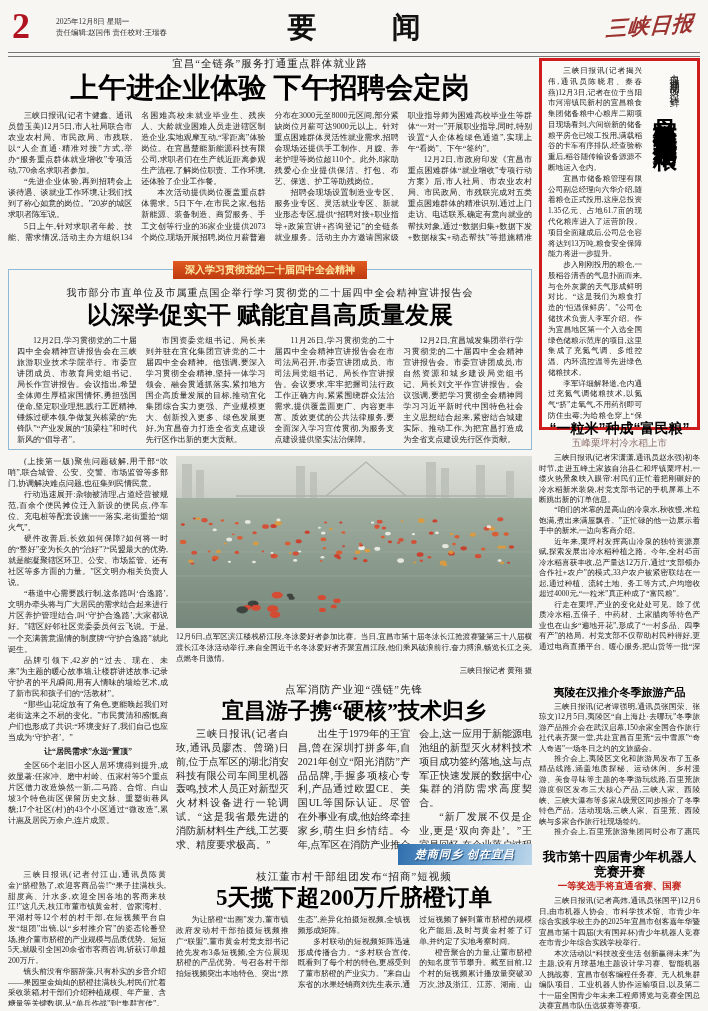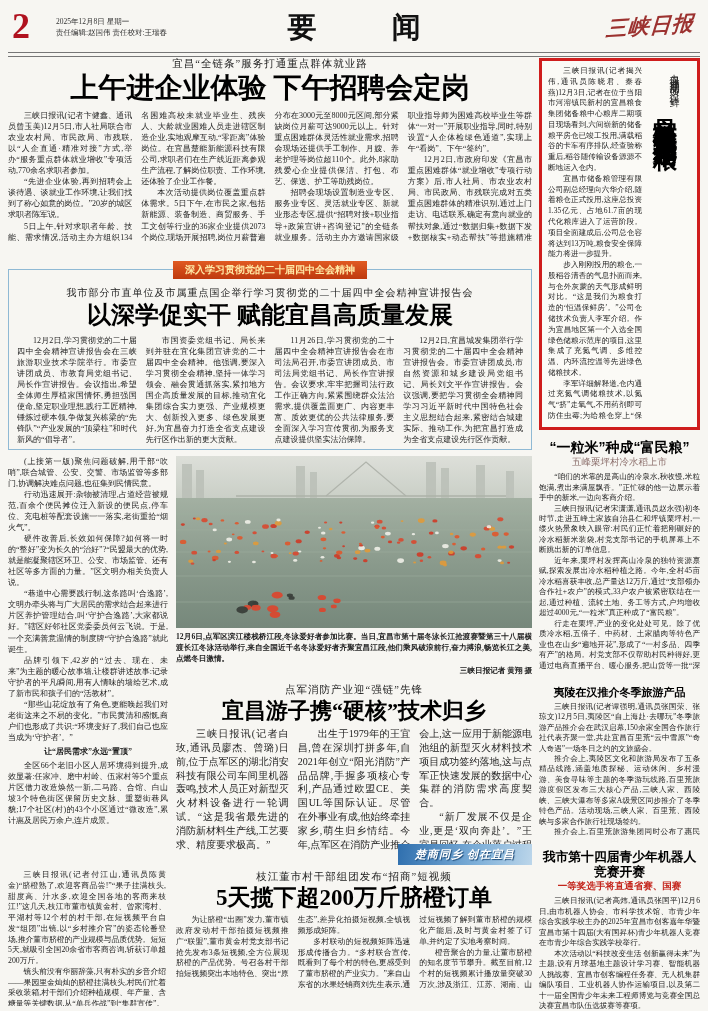--- a/index.html
+++ b/index.html
@@ -42,35 +42,35 @@
   #art-plenary .kicker{font-size:10px;margin-top:2px;}
   #art-plenary .headline{font-size:24px;margin:2px 0 5px;}
   #art-plenary .art-body{column-count:4;column-gap:9px;font-size:8px;height:118px;}
   
   #art-cont{position:absolute;left:8px;top:456px;width:160px;height:404px;}
   #art-cont .art-body{font-size:8px;height:100%;}
   .mid-subhead{text-align:center;font-weight:bold;text-indent:0 !important;margin:3px 0 !important;}
   
   #photo-block{position:absolute;left:176px;top:456px;width:356px;}
   #photo-block svg{display:block;width:356px;height:172px;background:#cfd3cc;}
-  .caption{margin-top:3px;font-size:7.6px;line-height:1.45;text-align:justify;color:#222;font-weight:bold;}
+  .caption{margin-top:3px;font-size:7.6px;line-height:1.45;text-align:justify;color:#222;}
   .credit{float:right;color:#222;margin-top:12px;}
   
   #art-fire{position:absolute;left:176px;top:683px;width:356px;height:182px;}
   #art-fire .kicker{font-size:10.5px;}
   #art-fire .headline{font-size:22px;margin:1px 0 4px;}
   #art-fire .art-body{position:relative;column-count:3;column-gap:9px;font-size:10px;height:136px;}
   .banner{position:absolute;right:0;bottom:0;width:134px;height:21px;
           background:linear-gradient(100deg,#2f6fae,#7fb0d9 60%,#bcd6ea);
           color:#fff;font-weight:bold;font-style:italic;font-size:11px;line-height:21px;
           text-align:center;font-family:"Liberation Sans",sans-serif;letter-spacing:1px;
           text-shadow:1px 1px 1px #1d4a78;}
   
   .r-art{position:absolute;left:539px;width:161px;}
-  #art-rice{top:439px;height:244px;}
+  #art-rice{top:420px;height:244px;}
   #art-rice .headline{font-size:14px;font-family:"Liberation Sans","DejaVu Sans",sans-serif;}
   #art-rice .subhead{text-align:center;font-size:9.5px;color:#8c6f6c;margin:1px 0 3px;}
   #art-yiling{top:686px;height:160px;}
   #art-yiling .headline{font-size:11px;font-family:"Liberation Sans","DejaVu Sans",sans-serif;margin-bottom:3px;}
   #art-robot{top:850px;height:155px;}
   #art-robot .headline{font-size:12.8px;font-family:"Liberation Sans","DejaVu Sans",sans-serif;}
   #art-robot .subhead{text-align:center;font-size:9.5px;color:#c4261d;font-weight:bold;margin:1px 0 3px;}
   .r-art .art-body{font-size:7.6px;height:calc(100% - 24px);}
   #art-rice .art-body{height:198px;}
   
@@ -331,22 +331,22 @@
       <p>今年4月,随着消防产品及系统项目正式签约落地,六个月内实现竣工投产。目前,企业已承接多家国内外知名市场的新型电池、传统电力企业订单,产品覆盖新能源汽车、数据中心、储能系统、建筑电力消防等多领域。</p>
 
     </div>
     <div class="banner">楚商同乡 创在宜昌</div>
   </div>
 
   <div id="art-rice" class="r-art">
     <div class="headline">“一粒米”种成“富民粮”</div>
     <div class="subhead">五峰栗坪村冷水稻上市</div>
     <div class="art-body">
+      <p>三峡日报讯(记者宋潇潇,通讯员赵永强)初冬时节,走进五峰土家族自治县仁和坪镇栗坪村,一缕火热景象映入眼帘:村民们正忙着把刚碾好的冷水稻新米装袋,村党支部书记的手机屏幕上不断跳出新的订单信息。</p>
       <p>“咱们的米靠的是高山的冷泉水,秋收慢,米粒饱满,煮出来满屋飘香。”正忙碌的他一边展示着手中的新米,一边向客商介绍。</p>
-      <p>三峡日报讯(记者宋潇潇,通讯员赵永强)初冬时节,走进五峰土家族自治县仁和坪镇栗坪村,一缕火热景象映入眼帘:村民们正忙着把刚碾好的冷水稻新米装袋,村党支部书记的手机屏幕上不断跳出新的订单信息。</p>
       <p>近年来,栗坪村发挥高山冷泉的独特资源禀赋,探索发展出冷水稻种植之路。今年,全村45亩冷水稻喜获丰收,总产量达12万斤,通过“支部领办合作社+农户”的模式,33户农户被紧密联结在一起,通过种植、流转土地、务工等方式,户均增收超过4000元,“一粒米”真正种成了“富民粮”。</p>
       <p>行走在栗坪,产业的变化处处可见。除了优质冷水稻,五倍子、中药材、土家腊肉等特色产业也在山乡“遍地开花”,形成了“一村多品、四季有产”的格局。村党支部不仅帮助村民种得好,更通过电商直播平台、暖心服务,把山货等一批“深山珍宝”送出了大山,销往全国。</p>
 
     </div>
   </div>
 
   <div id="art-yiling" class="r-art">
     <div class="headline">夷陵在汉推介冬季旅游产品</div>
     <div class="art-body">
       <p>三峡日报讯(记者谭强明,通讯员张国荣、张琼文)12月5日,夷陵区“自上海赴·去哪玩”冬季旅游产品推介会在武汉启幕,150余家全国合作旅行社代表齐聚一堂,共赴宜昌百里荒“云中雪原”“奇人奇遇”一场冬日之约的文旅盛会。</p>

